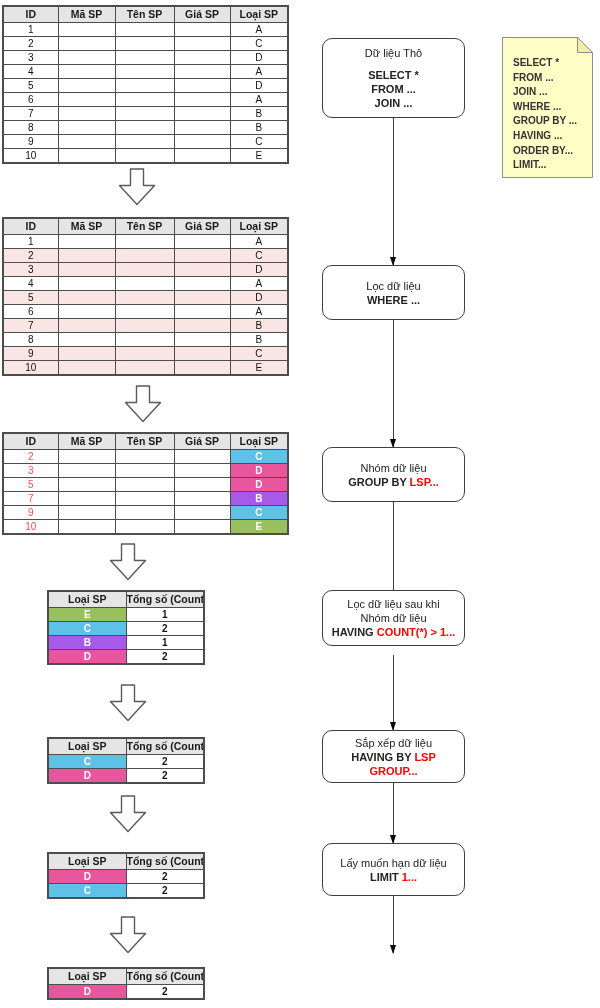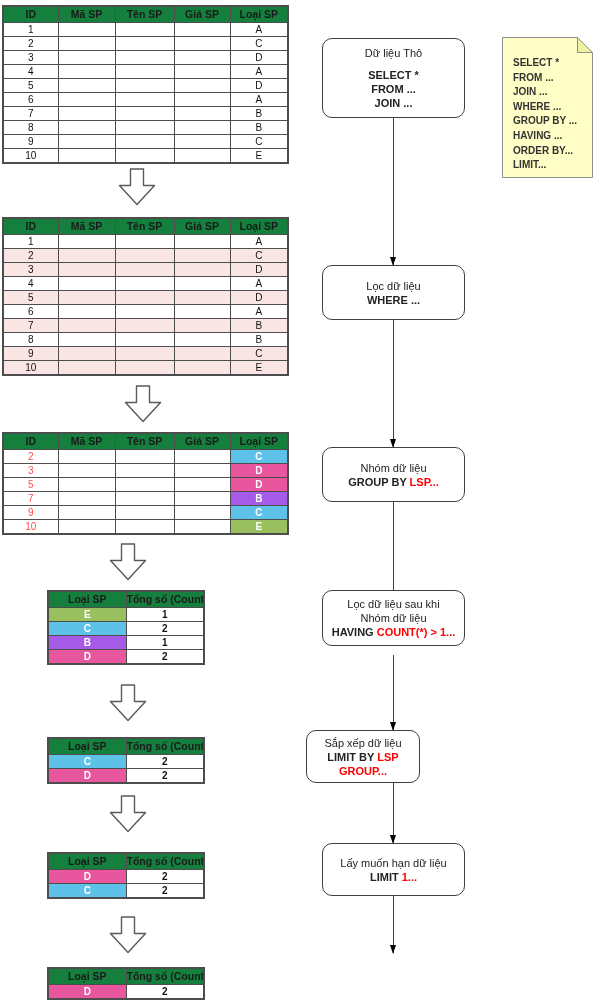--- a/index.html
+++ b/index.html
@@ -3,21 +3,21 @@
 <meta charset="utf-8">
 <style>
   html,body{margin:0;padding:0;background:#fff;}
   #stage{position:relative;width:600px;height:1008px;background:#fff;overflow:hidden;
          font-family:"Liberation Sans",sans-serif;color:#111;}
   
   table.dt{border-collapse:collapse;table-layout:fixed;position:absolute;
            border:2px solid #4d4d4d;background:#fff;}
   table.dt th,table.dt td{border:1px solid #4d4d4d;padding:0;text-align:center;
            font-size:10px;line-height:13px;height:13px;overflow:hidden;white-space:nowrap;}
-  table.dt th{background:#15803d;color:#1a1a1a;font-weight:bold;height:15px;font-size:10.5px;}
+  table.dt th{background:#e5e5e5;color:#1a1a1a;font-weight:bold;height:15px;font-size:10.5px;}
   table.dt td.chip{color:#fff;font-weight:bold;}
   table.dt td.cnt{font-weight:bold;}
   
   .blockarrow{position:absolute;width:38px;height:38px;}
   
   .fbox{position:absolute;border:1px solid #3f3f3f;border-radius:10px;background:#fff;
         display:flex;flex-direction:column;justify-content:center;align-items:center;
         font-size:11px;line-height:14px;text-align:center;color:#222;padding:2px 4px;box-sizing:border-box;}
   .kw{font-weight:bold;}
   .red{color:#ff0000;font-weight:bold;}
@@ -469,23 +469,23 @@
   <div class="conn" style="top:502px;height:97px;"></div>
 
   <div class="fbox" style="left:322px;top:590px;width:143px;height:56px;">
     <div>Lọc dữ liệu sau khi</div>
     <div>Nhóm dữ liệu</div>
     <div><span class="kw">HAVING </span><span class="red">COUNT(*) &gt; 1...</span></div>
   </div>
 
   <div class="conn" style="top:655px;height:75px;"></div>
 
-  <div class="fbox" style="left:306px;top:730px;width:114px;height:53px;">
+  <div class="fbox" style="left:322px;top:730px;width:143px;height:53px;">
     <div>Sắp xếp dữ liệu</div>
-    <div><span class="kw">LIMIT BY </span><span class="red">LSP GROUP...</span></div>
+    <div><span class="kw">HAVING BY </span><span class="red">LSP GROUP...</span></div>
   </div>
 
   <div class="conn" style="top:783px;height:60px;"></div>
 
   <div class="fbox" style="left:322px;top:843px;width:143px;height:53px;">
     <div>Lấy muốn hạn dữ liệu</div>
     <div><span class="kw">LIMIT </span><span class="red">1...</span></div>
   </div>
 
   <div class="conn" style="top:896px;height:57px;"></div>

